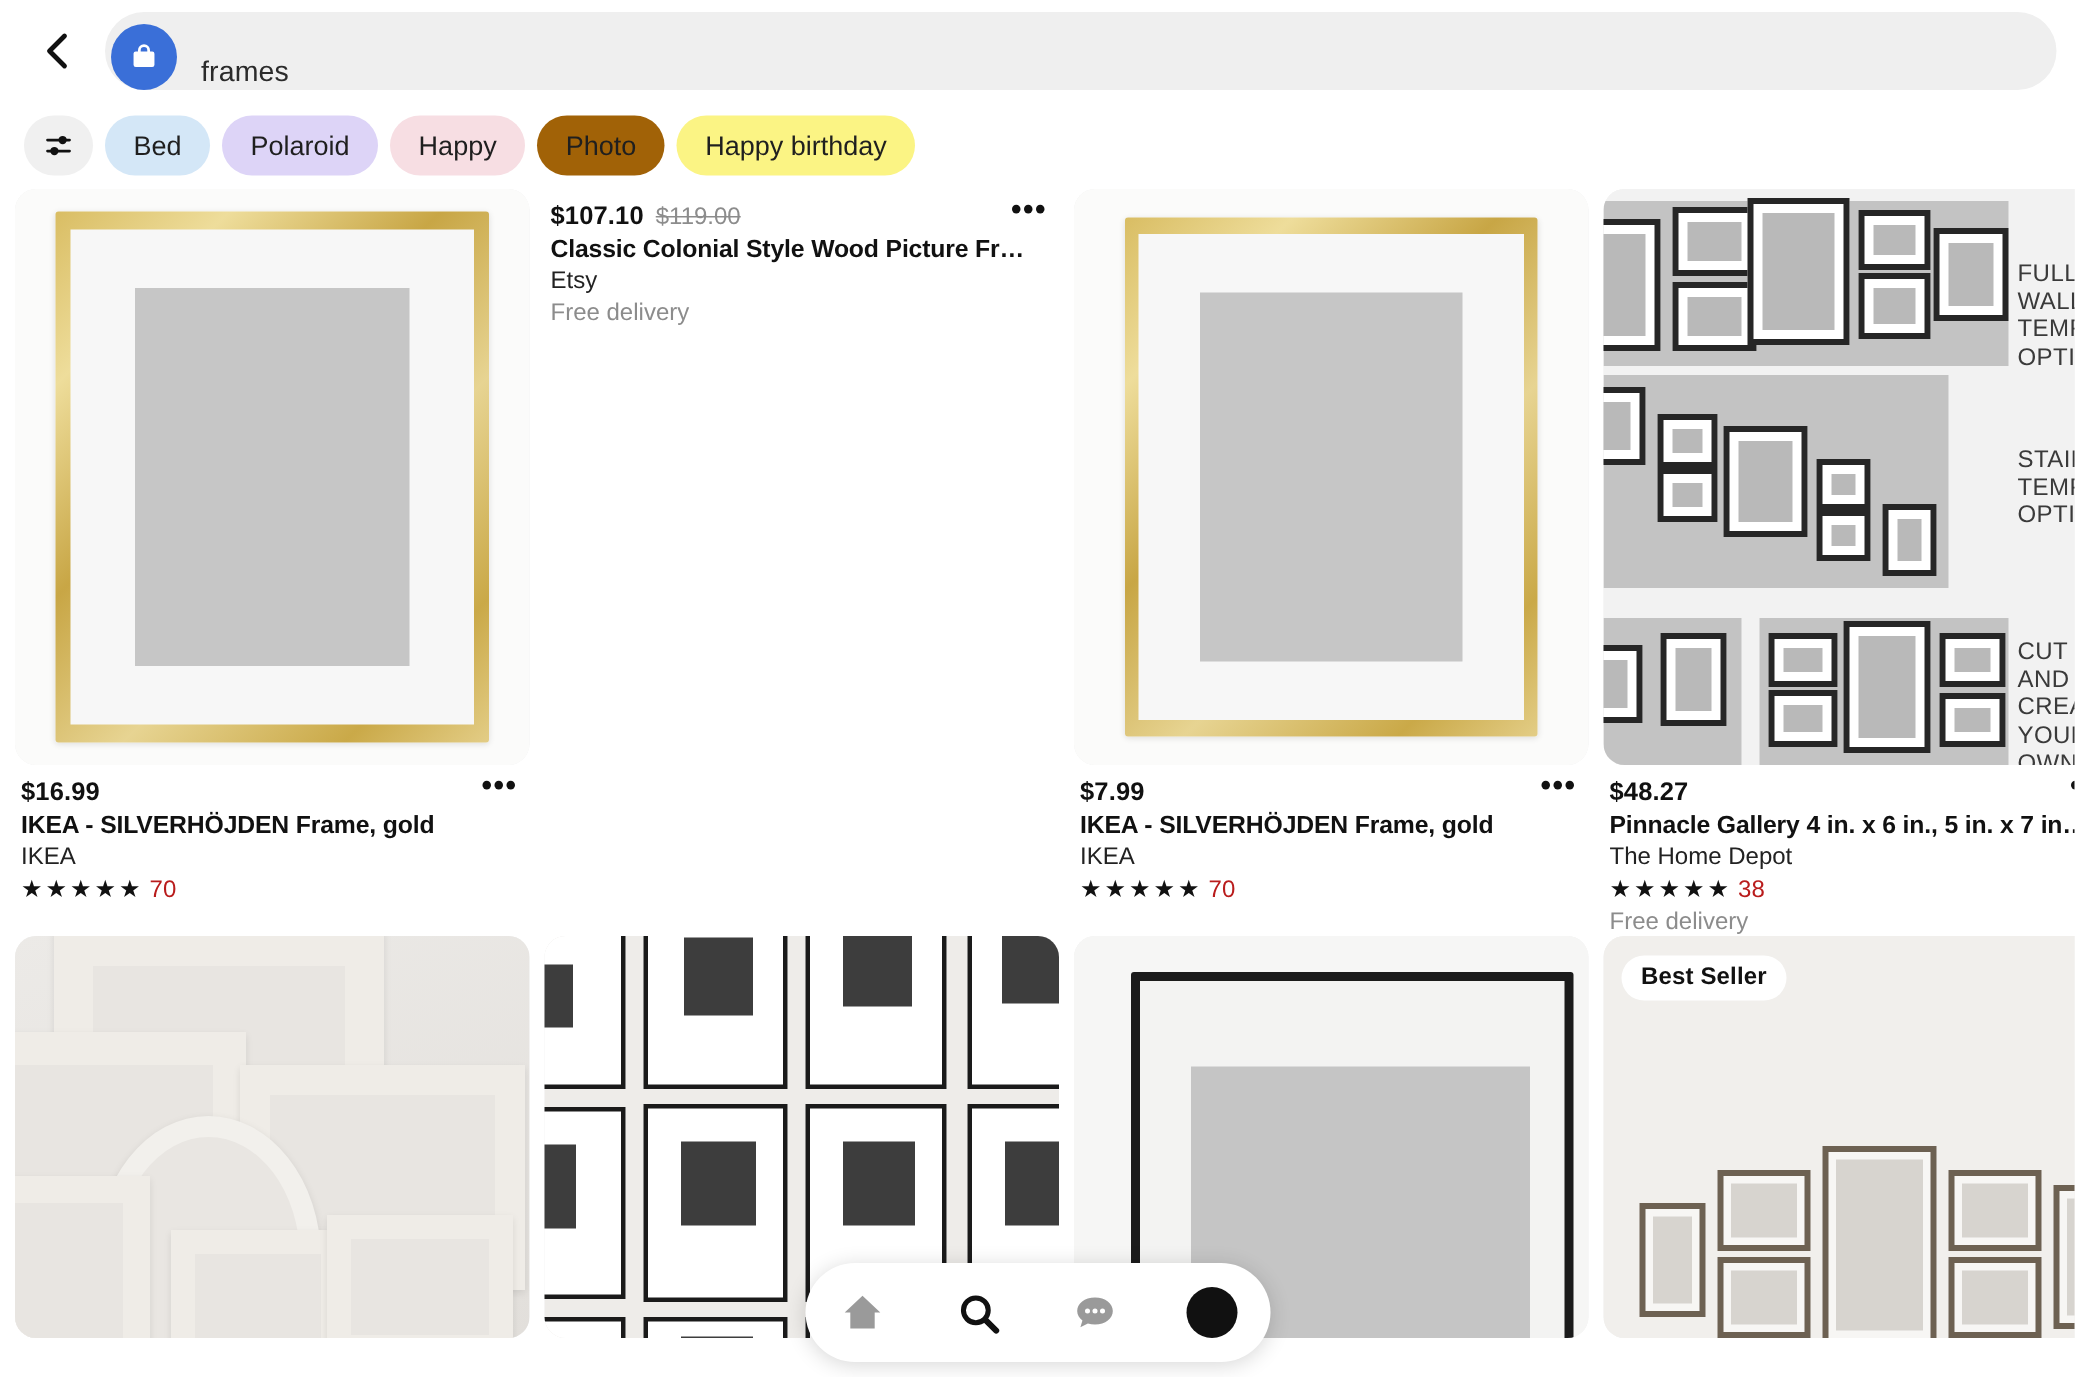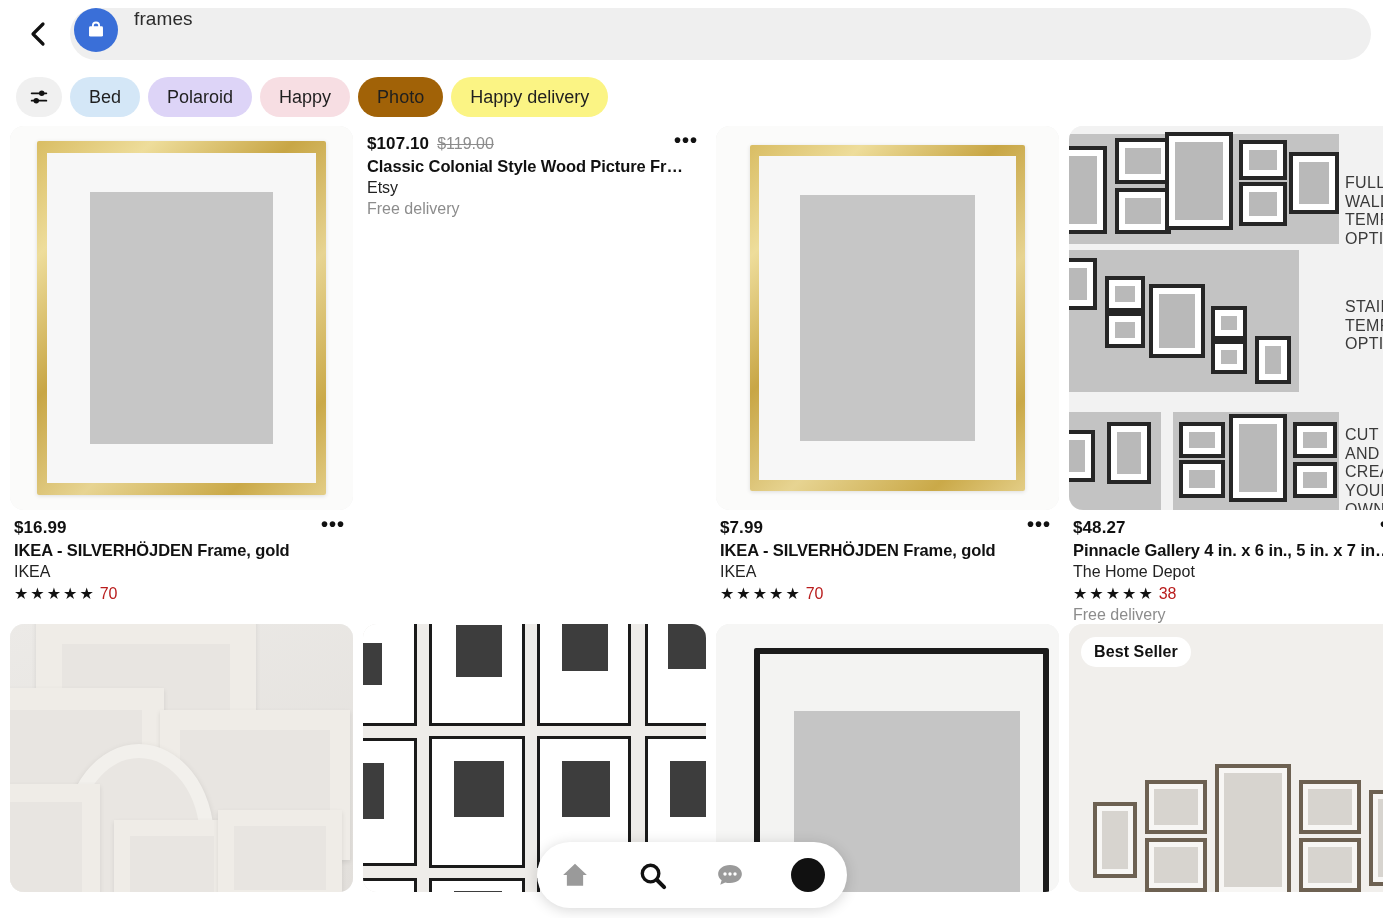--- a/index.html
+++ b/index.html
@@ -27,21 +27,21 @@
     background: transparent; border: none;
   }
   .back-btn svg { display:block; }
   .searchfield {
     flex: 1 1 auto;
     height: 52px;
     margin-left: 12px;
     background: #efefef;
     border-radius: 26px;
     display: flex;
-    align-items: flex-start;
+    align-items: flex-end;
     padding-left: 4px;
     cursor: text;
   }
   .shop-badge {
     width: 44px; height: 44px;
     border-radius: 50%;
     background: #3a6fd8;
     display: flex; align-items: center; justify-content: center;
     flex: 0 0 auto;
   }
@@ -268,21 +268,21 @@
     <button class="chip" style="background:#ddd4f7;">
         <span>Polaroid</span>
       </button>
     <button class="chip" style="background:#f7dee3;">
         <span>Happy</span>
       </button>
     <button class="chip" style="background:#a16207;">
         <span>Photo</span>
       </button>
     <button class="chip" style="background:#fbf484;">
-        <span>Happy delivery</span>
+        <span>Happy birthday</span>
       </button>
   </div>
 
   <div class="grid">
 
     <div class="card">
       <div class="thumb">
         <div class="fill ikea-bg">
           <div class="ikea-frame">
               <div class="ikea-mat">

